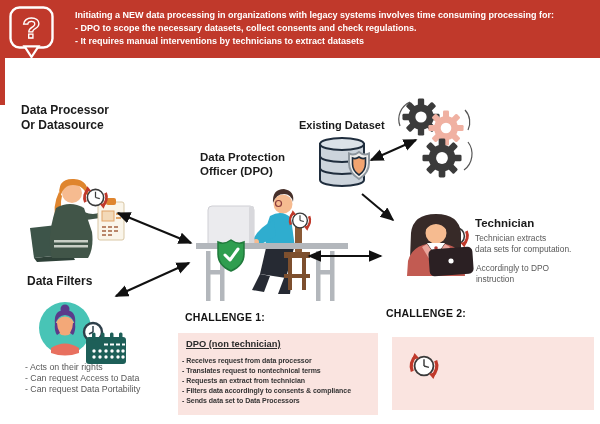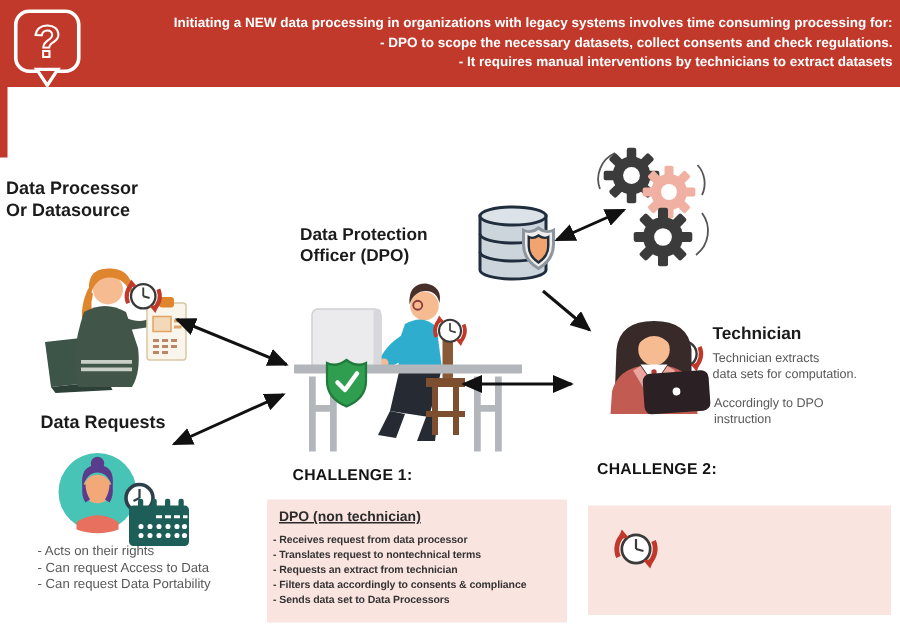--- a/index.html
+++ b/index.html
@@ -2,37 +2,37 @@
 <html><head>
 <meta charset="utf-8">
 <style>
   html,body{margin:0;padding:0;background:#fff;}
   .stage{position:relative;width:600px;height:424px;background:#ffffff;overflow:hidden;
          font-family:"Liberation Sans", sans-serif;}
   .abs{position:absolute;}
   .banner{left:0;top:0;width:600px;height:58px;background:#c0392b;}
   .redbar{left:0;top:58px;width:5px;height:47px;background:#c0392b;}
   .banner-text{left:75px;top:9px;width:520px;color:#ffffff;font-weight:700;font-size:9px;
-               line-height:13px;white-space:pre-line;text-align:right;}
+               line-height:13px;white-space:pre-line;}
   .title{font-weight:700;color:#1b1b1b;white-space:pre-line;}
   .body-txt{color:#595959;white-space:pre-line;}
-  .t-dp{left:4px;top:103px;font-size:12px;line-height:15px;margin-top:15px;}
+  .t-dp{left:21px;top:103px;font-size:12px;line-height:15px;}
   .b-dp{left:21px;top:137px;font-size:8.8px;line-height:10.8px;}
   .t-dpo{left:200px;top:150px;font-size:11.5px;line-height:14px;}
   .t-ds{left:27px;top:274px;font-size:12px;}
   .b-ds{left:25px;top:362px;font-size:8.8px;line-height:11px;}
   .t-dataset{left:299px;top:119px;font-size:11px;}
   .t-ep{left:473px;top:71px;font-size:11px;line-height:14px;}
   .b-ep{left:473px;top:112px;width:126px;font-size:8.2px;line-height:11px;}
   .t-tech{left:475px;top:217px;font-size:11.5px;}
   .b-tech{left:475px;top:233px;font-size:8.4px;line-height:10.5px;}
   .b-tech2{left:476px;top:263px;font-size:8.4px;line-height:10.5px;}
   .ch-head{font-size:10.5px;font-weight:700;color:#141414;letter-spacing:.2px;}
-  .ch1{left:185px;top:311px;margin-left:10px;}
-  .ch2{left:398px;top:307px;}
+  .ch1{left:185px;top:311px;}
+  .ch2{left:386px;top:307px;}
   .pinkbox{background:#fae4e0;}
   .box1{left:178px;top:333px;width:200px;height:82px;}
   .box2{left:392px;top:337px;width:202px;height:73px;}
   .box1-title{left:186px;top:339px;font-size:9.3px;font-weight:700;color:#2b2b2b;text-decoration:underline;}
   .box1-items{left:182px;top:356px;}
   .box1-items div{font-size:7px;font-weight:700;color:#333;line-height:10px;
                   white-space:nowrap;letter-spacing:-0.05px;}
   .box2-text{left:450px;top:346px;font-size:8.2px;font-weight:700;color:#333;
              line-height:10.5px;white-space:pre-line;}
   svg{display:block;}
@@ -82,29 +82,30 @@
 - It requires manual interventions by technicians to extract datasets</div>
   </div>
   <div class="abs redbar"></div>
 
   <div class="abs title t-dp">Data Processor
 Or Datasource</div>
 
   <div class="abs title t-dpo">Data Protection
 Officer (DPO)</div>
 
+  <div class="abs title t-dataset">Existing Dataset</div>
 
 
   <div class="abs title t-tech">Technician</div>
   <div class="abs body-txt b-tech2">Accordingly to DPO
 instruction</div>
   <div class="abs body-txt b-tech">Technician extracts
 data sets for computation.</div>
 
-  <div class="abs title t-ds">Data Requests</div>
+  <div class="abs title t-ds">Data Filters</div>
   <div class="abs body-txt b-ds">- Acts on their rights
 - Can request Access to Data
 - Can request Data Portability</div>
 
   <div class="abs ch-head ch1">CHALLENGE 1:</div>
   <div class="abs ch-head ch2">CHALLENGE 2:</div>
 
   <div class="abs pinkbox box1"></div>
   <div class="abs box1-title">DPO (non technician)</div>
   <div class="abs box1-items">

